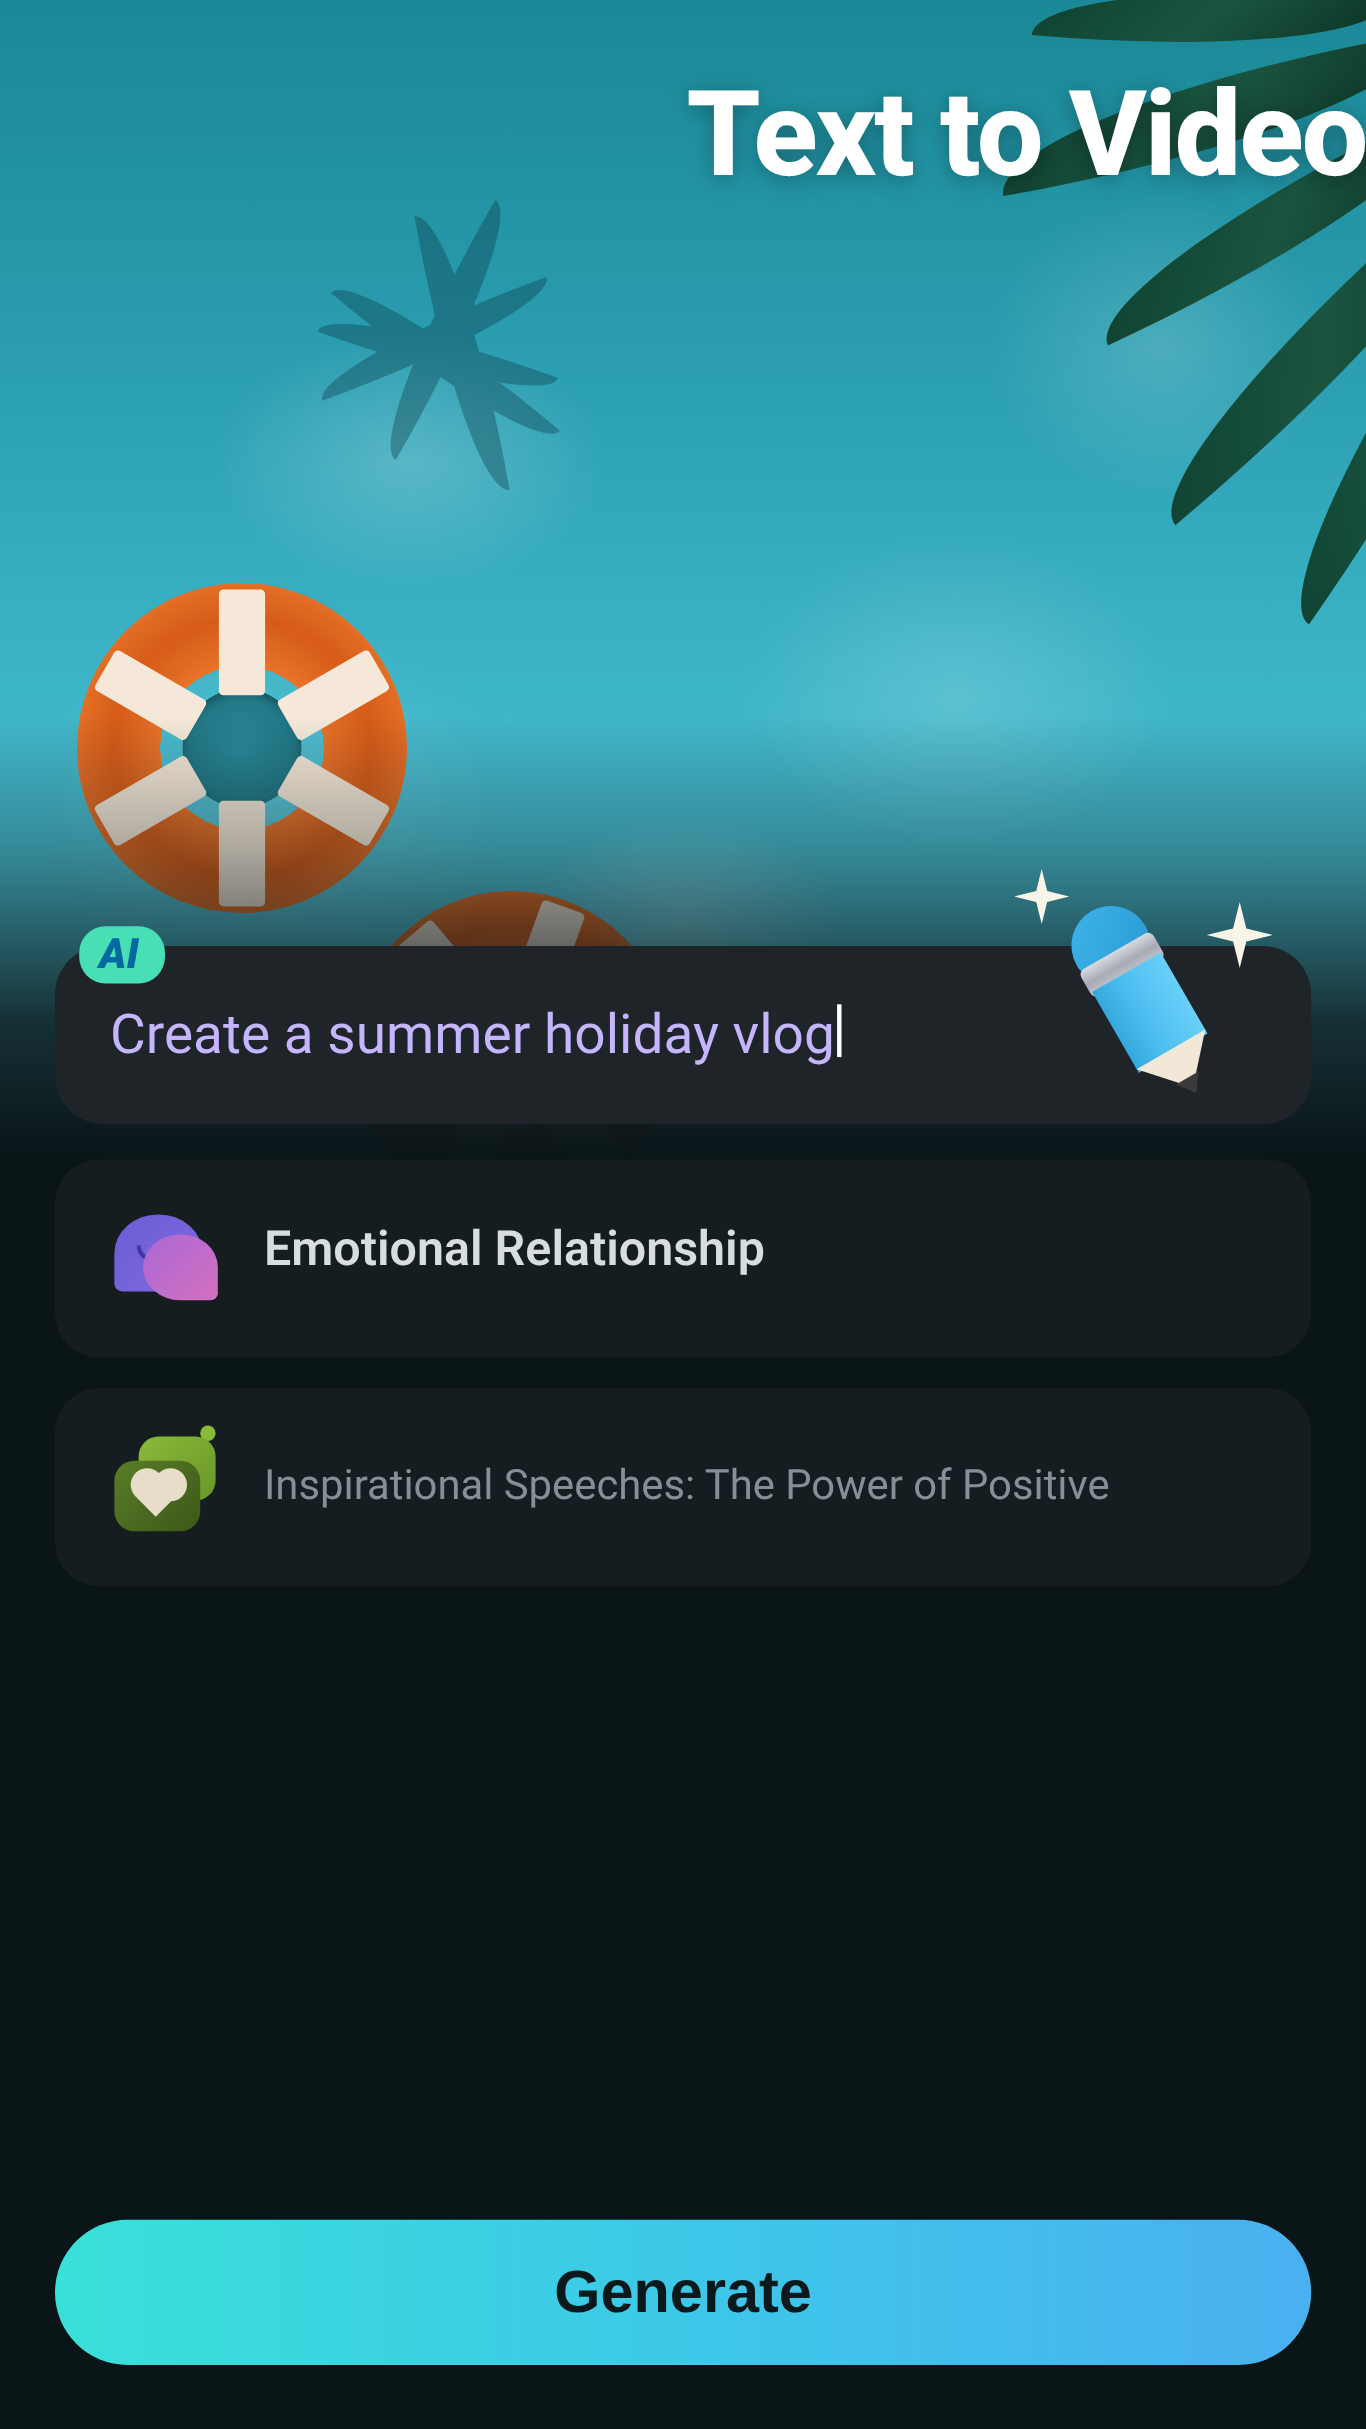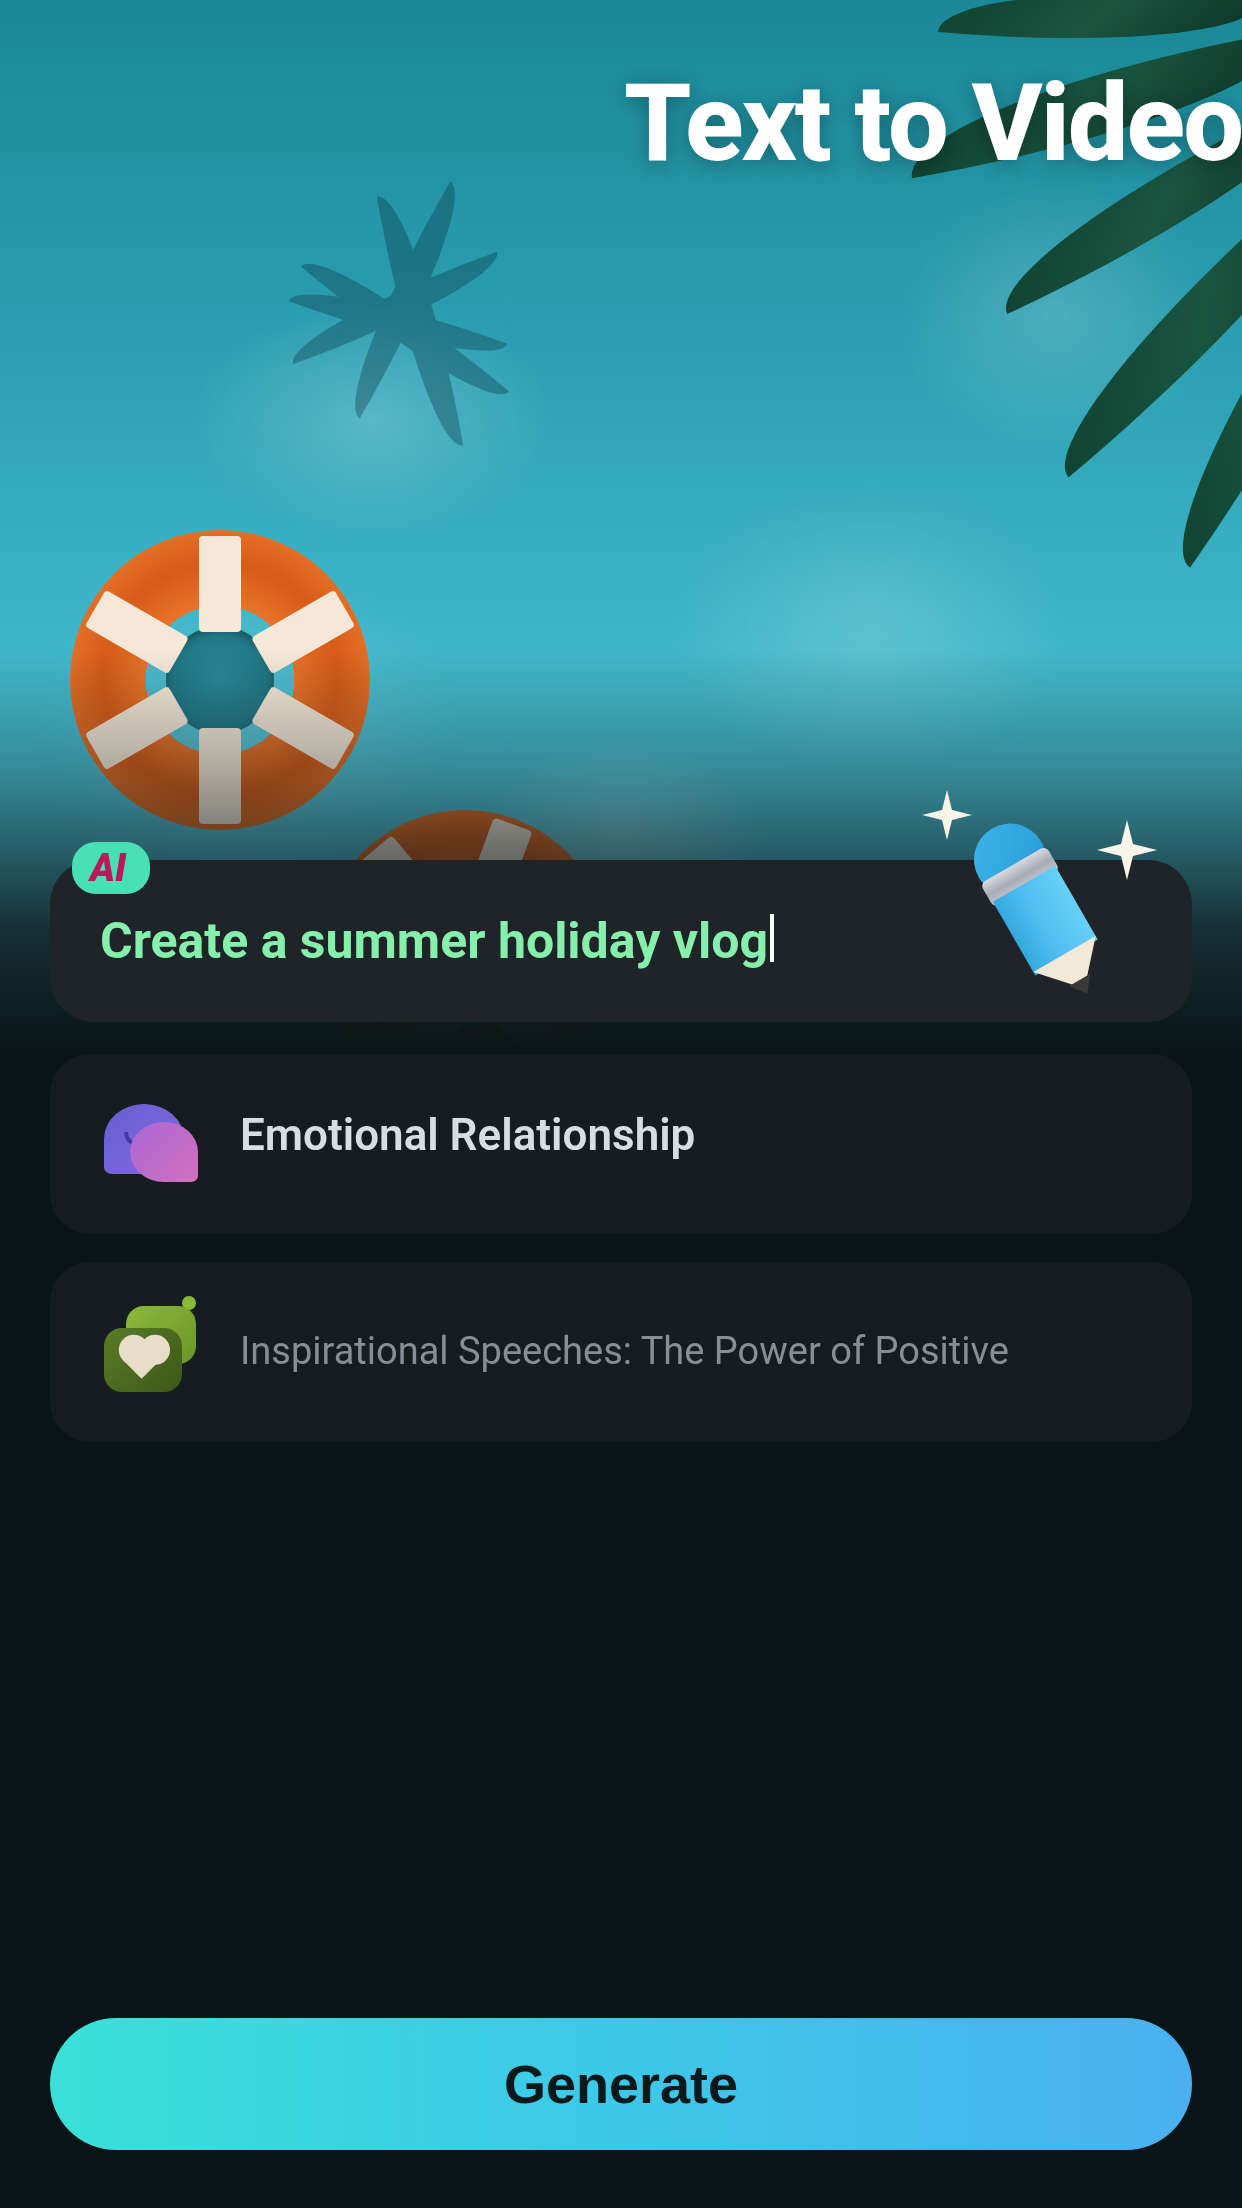--- a/index.html
+++ b/index.html
@@ -245,41 +245,41 @@
       width: 100%;
       padding: 0 50px;
       z-index: 15;
     }
     
     .ai-badge {
       position: absolute;
       top: -18px;
       left: 22px;
       background: #48dfb5;
-      color: #be185d;
+      color: #0369a1;
       font-weight: 900;
       font-style: italic;
       font-size: 38px;
       padding: 4px 24px 4px 18px;
       border-radius: 24px;
       z-index: 5;
     }
     
     .prompt-card {
       position: relative;
       background: #1f2428;
       border-radius: 44px;
       padding: 52px 180px 52px 50px;
       margin-bottom: 32px;
     }
     
     .prompt-text {
       font-size: 50px;
-      font-weight: 700;
-      color: #86efac;
+      font-weight: 400;
+      color: #c4b5fd;
       display: inline;
     }
     
     .cursor {
       display: inline-block;
       width: 4px;
       height: 48px;
       background: #ffffff;
       vertical-align: text-bottom;
       margin-left: 2px;

